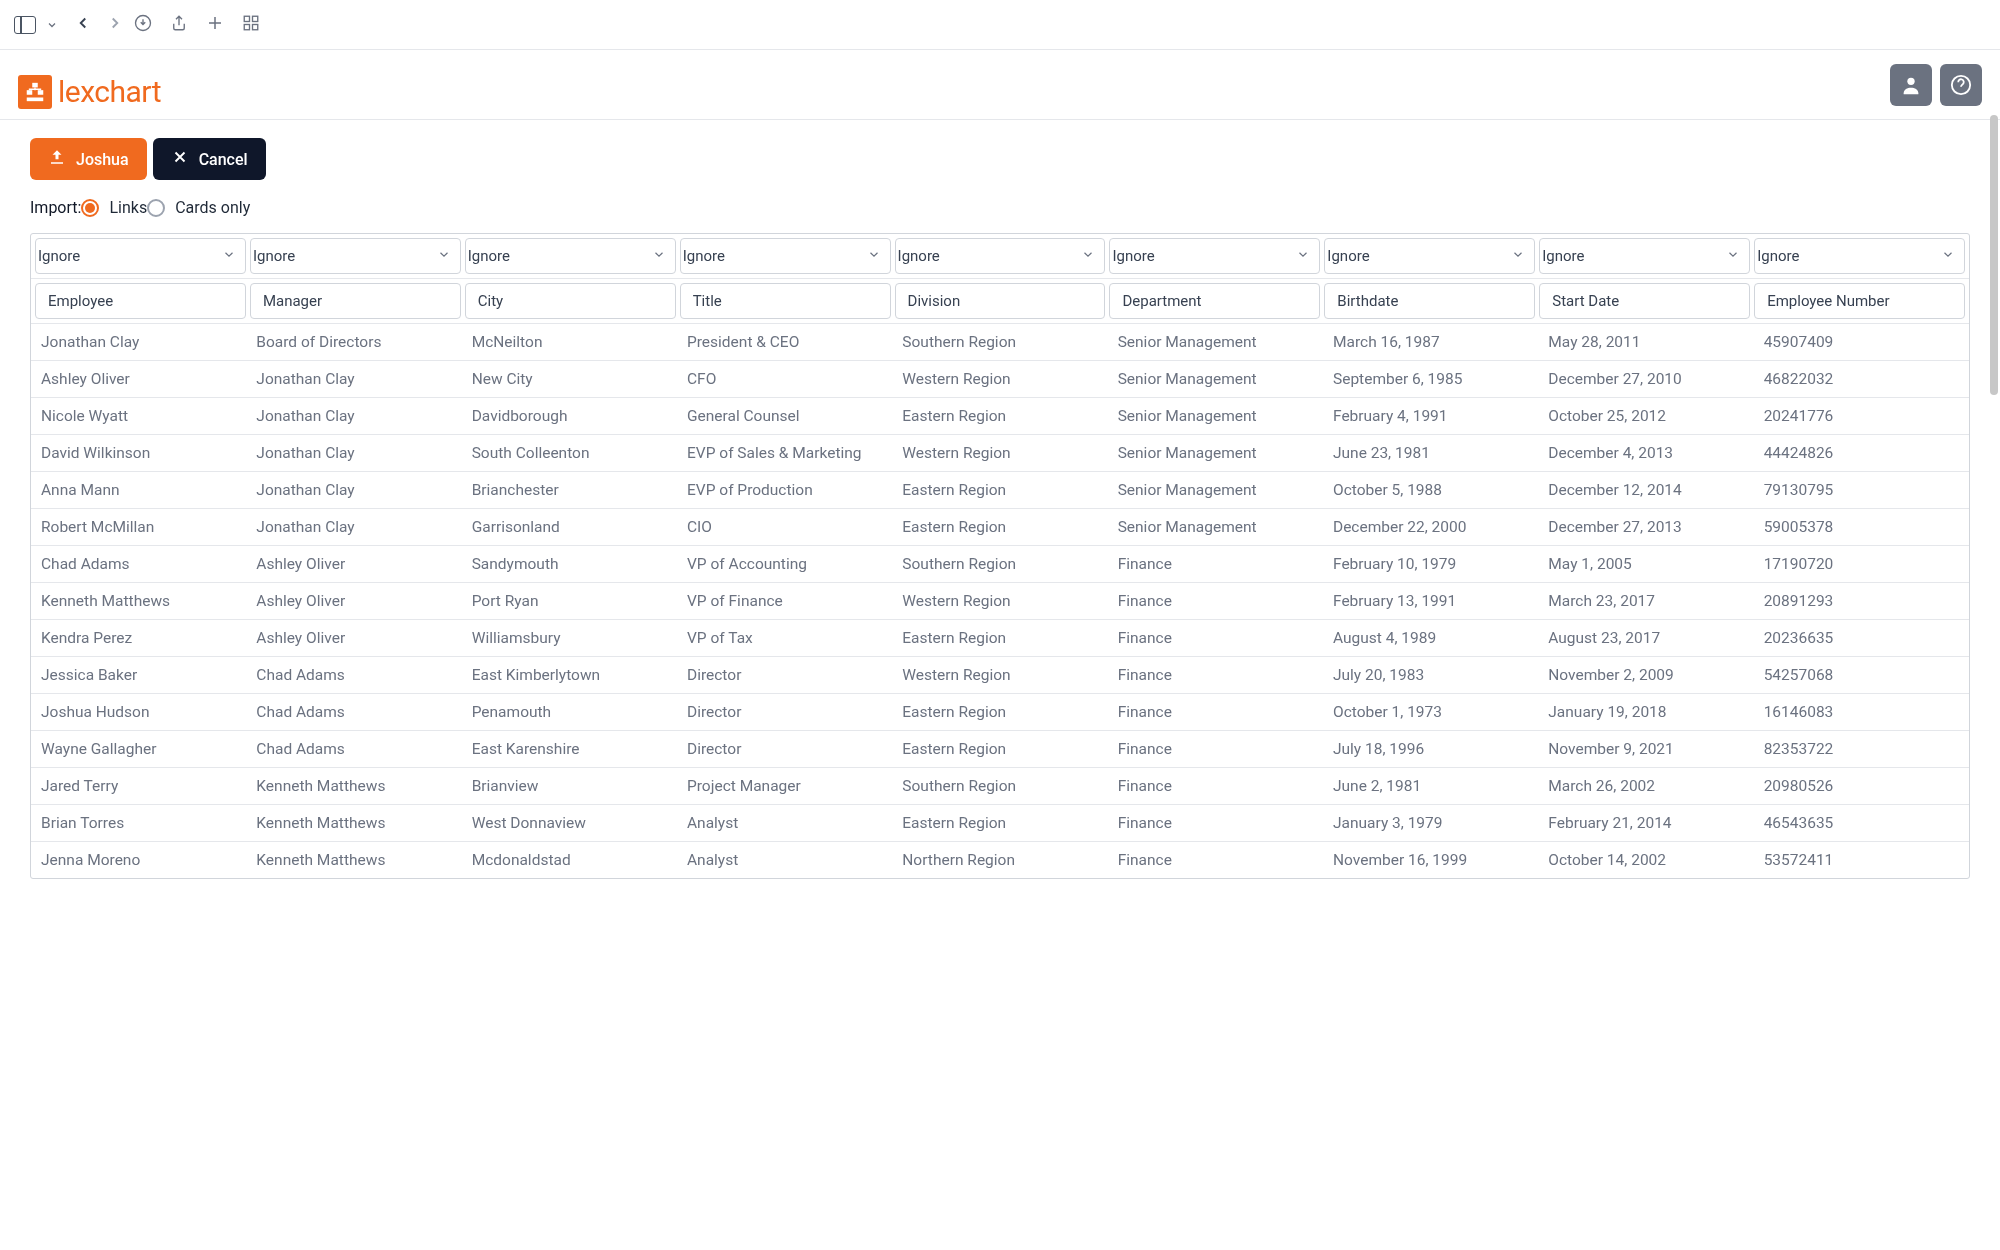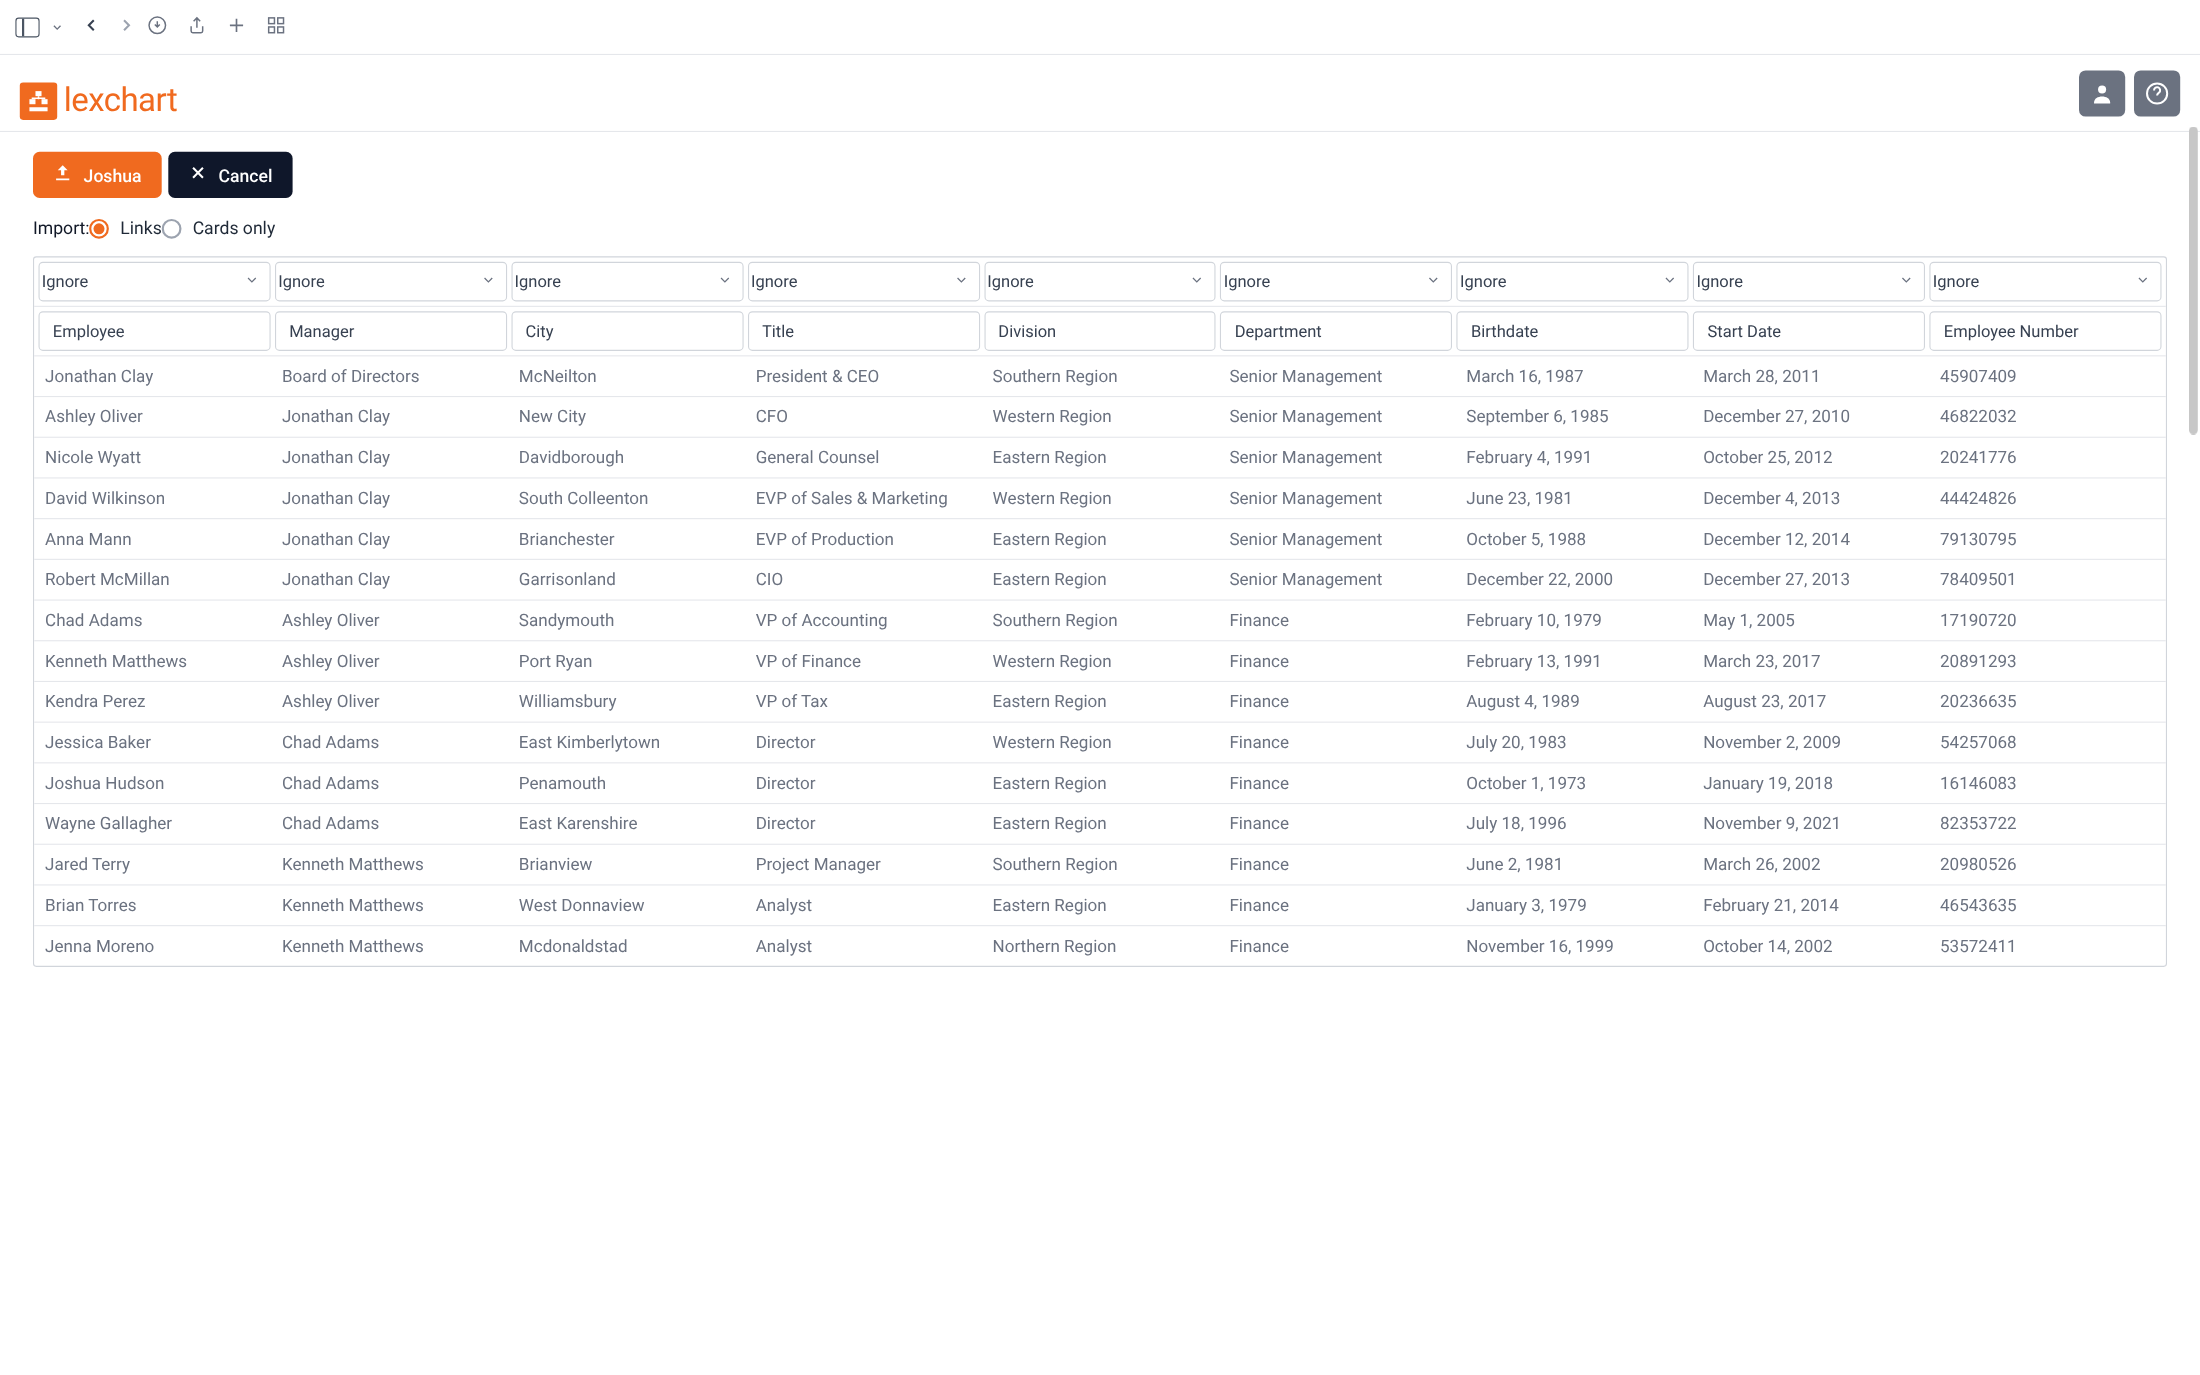--- a/index.html
+++ b/index.html
@@ -511,21 +511,21 @@
       </div>
     <div class="tbody" id="tbody">
         <div class="trow cols-9">
           <div class="tcell">Jonathan Clay</div>
           <div class="tcell">Board of Directors</div>
           <div class="tcell">McNeilton</div>
           <div class="tcell">President &amp; CEO</div>
           <div class="tcell">Southern Region</div>
           <div class="tcell">Senior Management</div>
           <div class="tcell">March 16, 1987</div>
-          <div class="tcell">March 28, 2011</div>
+          <div class="tcell">May 28, 2011</div>
           <div class="tcell">45907409</div>
         </div>
         <div class="trow cols-9">
           <div class="tcell">Ashley Oliver</div>
           <div class="tcell">Jonathan Clay</div>
           <div class="tcell">New City</div>
           <div class="tcell">CFO</div>
           <div class="tcell">Western Region</div>
           <div class="tcell">Senior Management</div>
           <div class="tcell">September 6, 1985</div>
@@ -567,21 +567,21 @@
         </div>
         <div class="trow cols-9">
           <div class="tcell">Robert McMillan</div>
           <div class="tcell">Jonathan Clay</div>
           <div class="tcell">Garrisonland</div>
           <div class="tcell">CIO</div>
           <div class="tcell">Eastern Region</div>
           <div class="tcell">Senior Management</div>
           <div class="tcell">December 22, 2000</div>
           <div class="tcell">December 27, 2013</div>
-          <div class="tcell">78409501</div>
+          <div class="tcell">59005378</div>
         </div>
         <div class="trow cols-9">
           <div class="tcell">Chad Adams</div>
           <div class="tcell">Ashley Oliver</div>
           <div class="tcell">Sandymouth</div>
           <div class="tcell">VP of Accounting</div>
           <div class="tcell">Southern Region</div>
           <div class="tcell">Finance</div>
           <div class="tcell">February 10, 1979</div>
           <div class="tcell">May 1, 2005</div>

